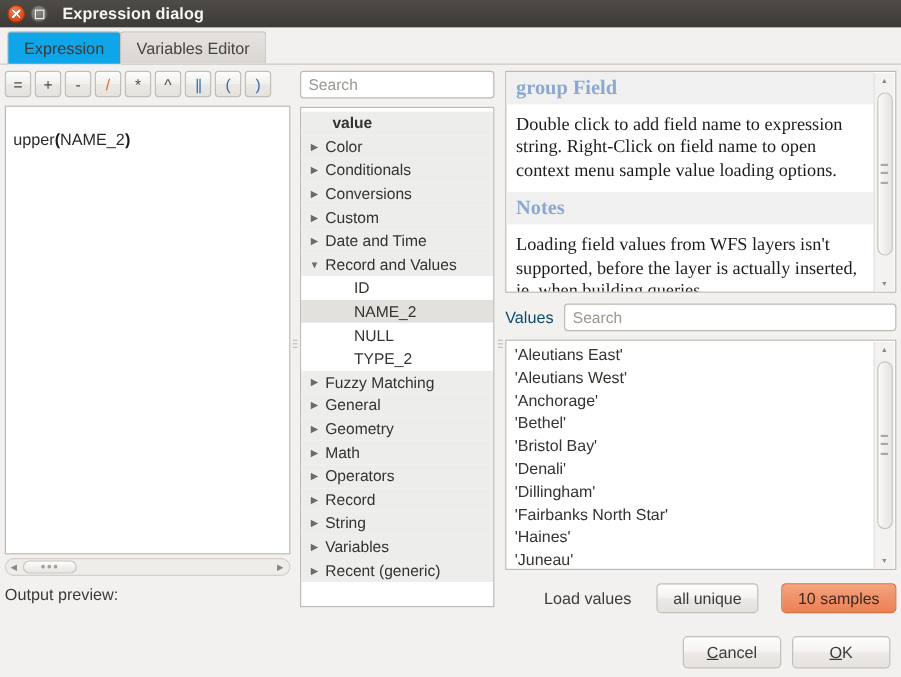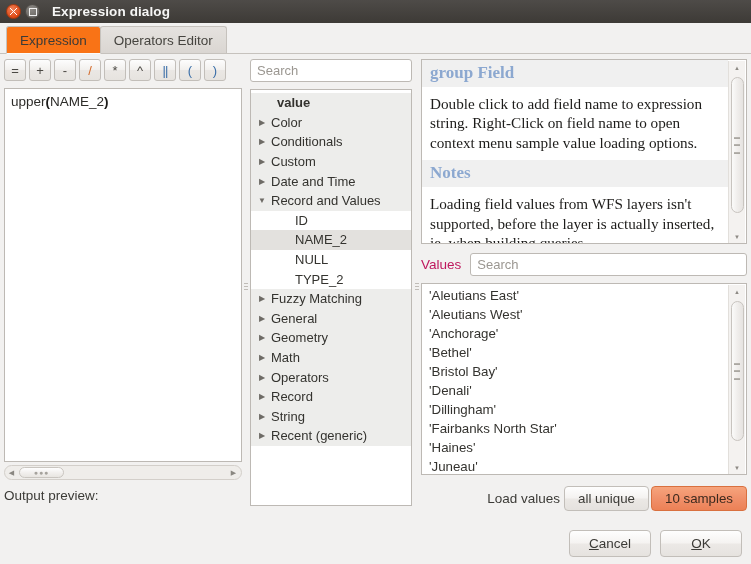--- a/index.html
+++ b/index.html
@@ -69,21 +69,21 @@
     display: flex; align-items: center;
     font-size: 13.5px;
     border: 1px solid #c6c2bd;
     border-bottom: none;
     border-radius: 3px 3px 0 0;
     margin-right: -1px;
     position: relative;
     color: #3c3b37;
   }
   .tab.active {
-    background: #f97316;
+    background: #0ea5e9;
     z-index: 3;
     height: 28px;
     margin-bottom: -1px;
     border-bottom: 1px solid #fbfbfa;
   }
   .tab.inactive {
     background: linear-gradient(to bottom, #e5e2df 0%, #dad6d2 100%);
     color: #46443f;
     z-index: 1;
   }
@@ -120,21 +120,21 @@
   }
   .opbtn.slash { color: #d46a2a; }
   .opbtn.pipes { color: #3a6ea8; letter-spacing: -1px; }
   .opbtn.paren { color: #3a6ea8; }
 
   .expr-editor {
     margin-top: 7px;
     width: 238px; height: 374px;
     background: #ffffff;
     border: 1px solid #bdb9b4;
-    padding: 5px 6px;
+    padding: 20px 6px;
     font-size: 13.5px;
     color: #2d2c29;
     overflow: hidden;
   }
   .expr-editor .paren-hl { font-weight: bold; color: #1c1b19; }
 
   .hscrollbar {
     margin-top: 3px;
     width: 238px; height: 15px;
     background: #efedea;
@@ -287,21 +287,21 @@
   }
   .vs-grip {
     font-size: 6px; color: #aaa7a1; line-height: 1.25; text-align: center;
   }
 
   .values-row {
     margin-top: 9px;
     display: flex; align-items: center;
     height: 23px;
   }
-  .values-label { font-size: 13.5px; margin-right: 9px; color: #be185d; }
+  .values-label { font-size: 13.5px; margin-right: 9px; color: #0c4a6e; }
   .values-search {
     flex: 1; height: 23px;
     background: #ffffff;
     border: 1px solid #bdb9b4;
     border-radius: 3px;
     padding: 0 6px;
     display: flex; align-items: center;
     font-size: 13px;
     color: #9b9791;
   }
@@ -319,21 +319,21 @@
     height: 19px;
     display: flex; align-items: center;
     padding-left: 7px;
     font-size: 13.3px;
     color: #34332f;
   }
 
   .loadrow {
     margin-top: 11px;
     display: flex; align-items: center; justify-content: flex-end;
-    gap: 2px;
+    gap: 19px;
     height: 25px;
   }
   .load-label { font-size: 13.5px; color: #3c3b37; margin-right: 2px; }
   .lbtn {
     height: 25px;
     padding: 0 13px;
     border-radius: 4px;
     display: flex; align-items: center; justify-content: center;
     font-size: 13.3px;
     border: 1px solid #c2beb9;
@@ -374,21 +374,21 @@
   <div class="win-btn close"></div>
   <div class="win-btn maximize"></div>
   <div class="title-text">Expression dialog</div>
 </div>
 
 <div class="tabstrip">
   <div class="tab active">
     <span>Expression</span>
   </div>
   <div class="tab inactive">
-    <span>Operators Editor</span>
+    <span>Variables Editor</span>
   </div>
 </div>
 
 <div class="body-area">
 
   <div class="left-col">
 
     <div class="oprow">
       <div class="opbtn">
           <span>=</span>
@@ -453,20 +453,24 @@
       <div class="tree-row group">
           <span class="arrow collapsed"></span>
           <span class="tree-label">Color</span>
         </div>
       <div class="tree-row group">
           <span class="arrow collapsed"></span>
           <span class="tree-label">Conditionals</span>
         </div>
       <div class="tree-row group">
           <span class="arrow collapsed"></span>
+          <span class="tree-label">Conversions</span>
+        </div>
+      <div class="tree-row group">
+          <span class="arrow collapsed"></span>
           <span class="tree-label">Custom</span>
         </div>
       <div class="tree-row group">
           <span class="arrow collapsed"></span>
           <span class="tree-label">Date and Time</span>
         </div>
       <div class="tree-row group">
           <span class="arrow expanded"></span>
           <span class="tree-label">Record and Values</span>
         </div>
@@ -504,20 +508,24 @@
           <span class="arrow collapsed"></span>
           <span class="tree-label">Operators</span>
         </div>
       <div class="tree-row group">
           <span class="arrow collapsed"></span>
           <span class="tree-label">Record</span>
         </div>
       <div class="tree-row group">
           <span class="arrow collapsed"></span>
           <span class="tree-label">String</span>
+        </div>
+      <div class="tree-row group">
+          <span class="arrow collapsed"></span>
+          <span class="tree-label">Variables</span>
         </div>
       <div class="tree-row group">
           <span class="arrow collapsed"></span>
           <span class="tree-label">Recent (generic)</span>
         </div>
 
     </div>
   </div>
 
   <div class="splitter" style="left:414px;">

